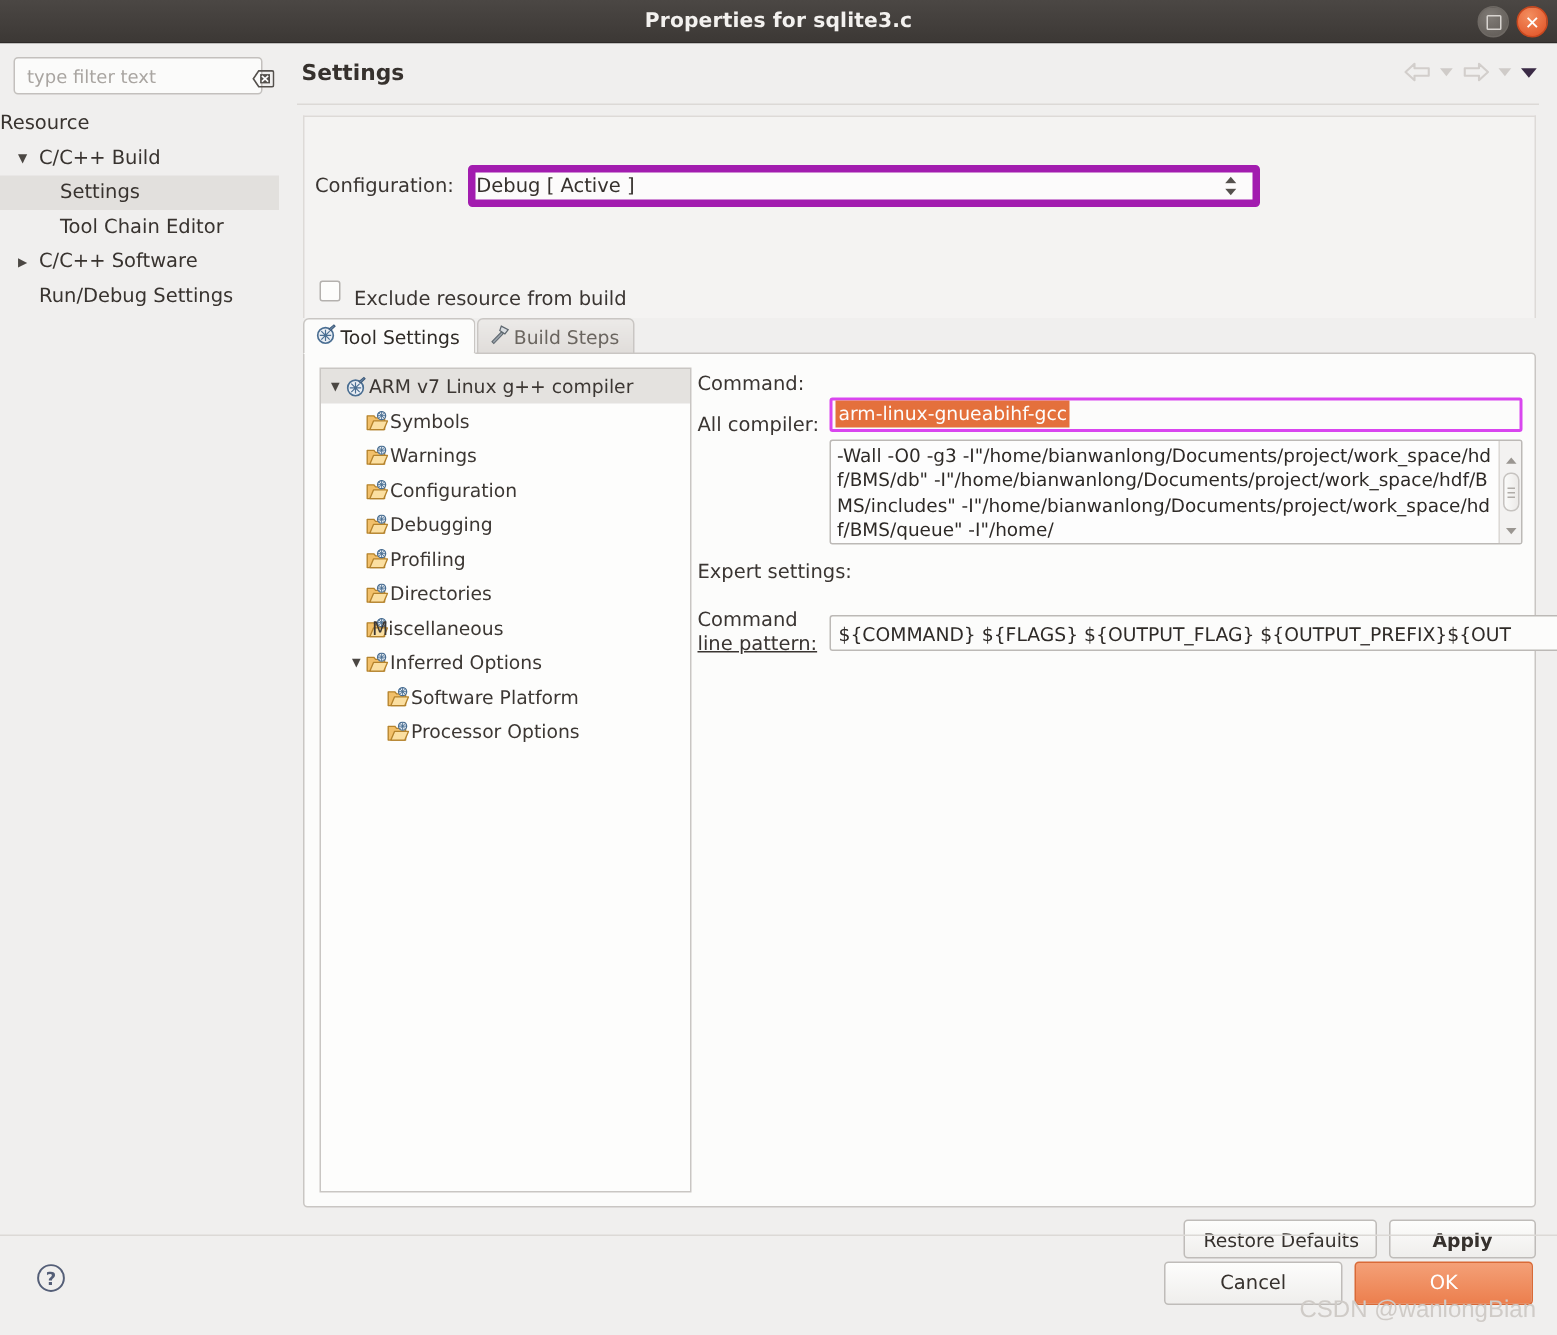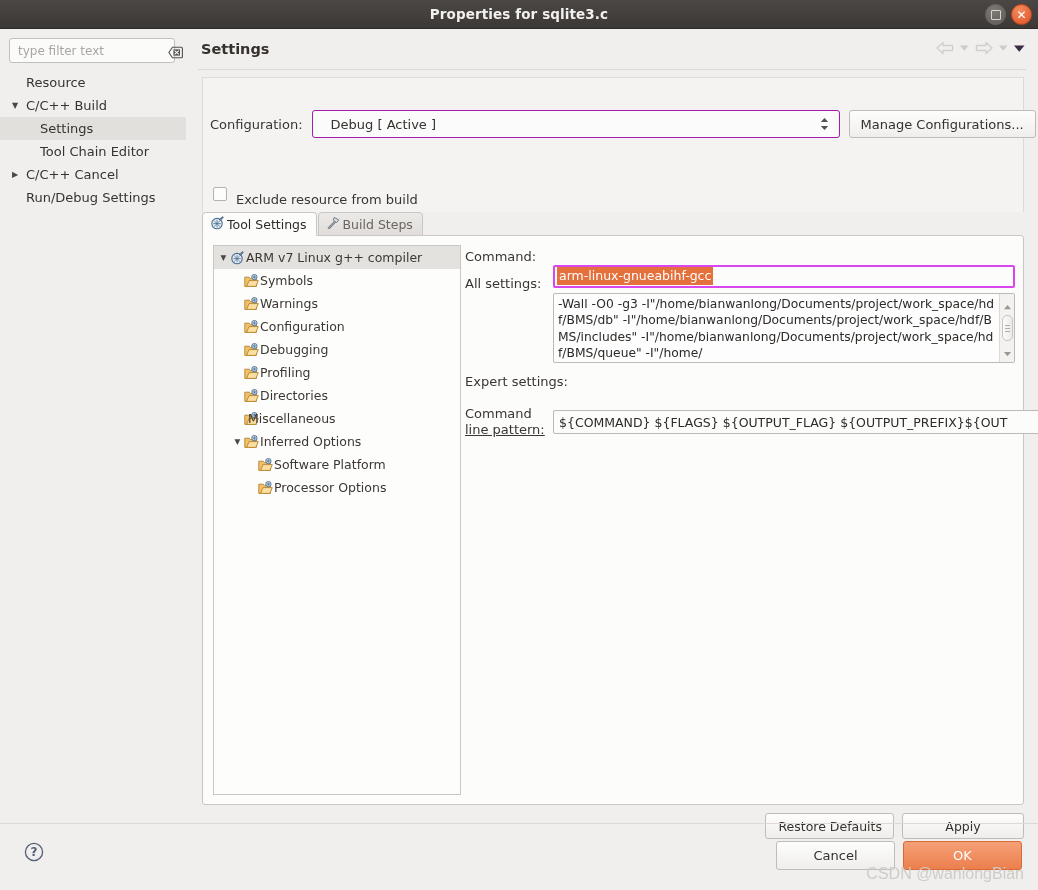--- a/index.html
+++ b/index.html
@@ -177,25 +177,25 @@
     gap: 9px;
   }
   .config-label {
     font-size: 13px;
     color: #3a3532;
   }
   .combo {
     position: relative;
     width: 528px; height: 28px;
     background: #fcfbfb;
-    border: 1px solid #a21caf;
+    border: 5px solid #a21caf;
     border-radius: 3px;
     display: flex;
     align-items: center;
-    padding-left: 18px;
+    padding-left: 1px;
     font-size: 13px;
     color: #36312d;
     cursor: pointer;
   }
   .spinner {
     position: absolute;
     right: 10px;
     top: 50%;
     transform: translateY(-50%);
     display: flex;
@@ -396,21 +396,21 @@
 
   
   .apply-row {
     position: absolute;
     right: 14px; top: 784px;
     display: flex;
     gap: 8px;
   }
   .apply-row .btn { height: 26px; font-size: 12.5px; }
   .btn-restore { width: 129px; text-align: right; }
-  .btn-apply { width: 122px; }
+  .btn-apply { width: 98px; font-weight: bold; }
 
   .bottom-sep {
     position: absolute;
     left: 0; top: 823px;
     width: 1038px; height: 1px;
     background: #dcd9d6;
   }
 
   .help-icon {
     position: absolute;
@@ -468,35 +468,35 @@
       <span class="clear-icon">
         <svg width="15" height="13" viewBox="0 0 15 13">
           <path d="M4.5 1.2 L13.4 1.2 A1 1 0 0 1 14.4 2.2 L14.4 10.8 A1 1 0 0 1 13.4 11.8 L4.5 11.8 L0.9 6.5 Z" fill="none" stroke="#55514d" stroke-width="1.1"></path>
           <rect x="5.4" y="3.4" width="6.6" height="6.2" fill="#55514d"></rect>
           <path d="M6.6 4.6 L10.8 8.4 M10.8 4.6 L6.6 8.4" stroke="#fdfdfd" stroke-width="1.1"></path>
         </svg>
       </span>
     </div>
     <div class="nav-tree" id="nav-tree">
         <div class="nav-item">
-          <span style="margin-left: 26px;">Resource</span>
+          <span style="">Resource</span>
         </div>
         <div class="nav-item">
           <span class="nav-arrow">▼</span>
           <span style="margin-left: 26px;">C/C++ Build</span>
         </div>
         <div class="nav-item selected">
           <span style="margin-left: 40px;">Settings</span>
         </div>
         <div class="nav-item">
           <span style="margin-left: 40px;">Tool Chain Editor</span>
         </div>
         <div class="nav-item">
           <span class="nav-arrow">▶</span>
-          <span style="margin-left: 26px;">C/C++ Cancel</span>
+          <span style="margin-left: 26px;">C/C++ Software</span>
         </div>
         <div class="nav-item">
           <span style="margin-left: 26px;">Run/Debug Settings</span>
         </div>
       </div>
   </div>
 
   <div class="right-pane">
 
     <div class="page-title">Settings</div>
@@ -538,21 +538,20 @@
           <span>Debug  [ Active ]</span>
           <span class="spinner">
             <svg width="9" height="5" viewBox="0 0 9 5">
                 <path d="M4.5 0.4 L8.2 4.6 L0.8 4.6 Z" fill="#55514d"></path>
               </svg>
             <svg width="9" height="5" viewBox="0 0 9 5">
                 <path d="M4.5 4.6 L0.8 0.4 L8.2 0.4 Z" fill="#55514d"></path>
               </svg>
           </span>
         </div>
-        <button class="btn">Manage Configurations...</button>
       </div>
       <div class="checkbox-row">
         <span class="checkbox"></span>
         <span class="checkbox-label">Exclude resource from build</span>
       </div>
     </div>
 
     <div class="tabstrip">
       <div class="tab active">
         <span>
@@ -703,21 +702,21 @@
         </div>
 
       <div class="field-area">
 
         <span class="fl-label" style="left:0; top:4px;">Command:</span>
 
         <div class="cmd-input">
           <span class="cmd-sel">arm-linux-gnueabihf-gcc</span>
         </div>
 
-        <span class="fl-label" style="left:0; top:31px;">All settings:</span>
+        <span class="fl-label" style="left:0; top:31px;">All compiler:</span>
 
         <div class="opts-box">
           <div class="opts-text">-Wall -O0 -g3 -I"/home/bianwanlong/Documents/project/work_space/hdf/BMS/db" -I"/home/bianwanlong/Documents/project/work_space/hdf/BMS/includes" -I"/home/bianwanlong/Documents/project/work_space/hdf/BMS/queue" -I"/home/</div>
           <div class="vscroll">
             <span>
               <svg width="9" height="6" viewBox="0 0 9 6">
                   <path d="M4.5 1 L8 5.2 L1 5.2 Z" fill="#9a9691"></path>
                 </svg>
             </span>
             <span class="vscroll-thumb">

